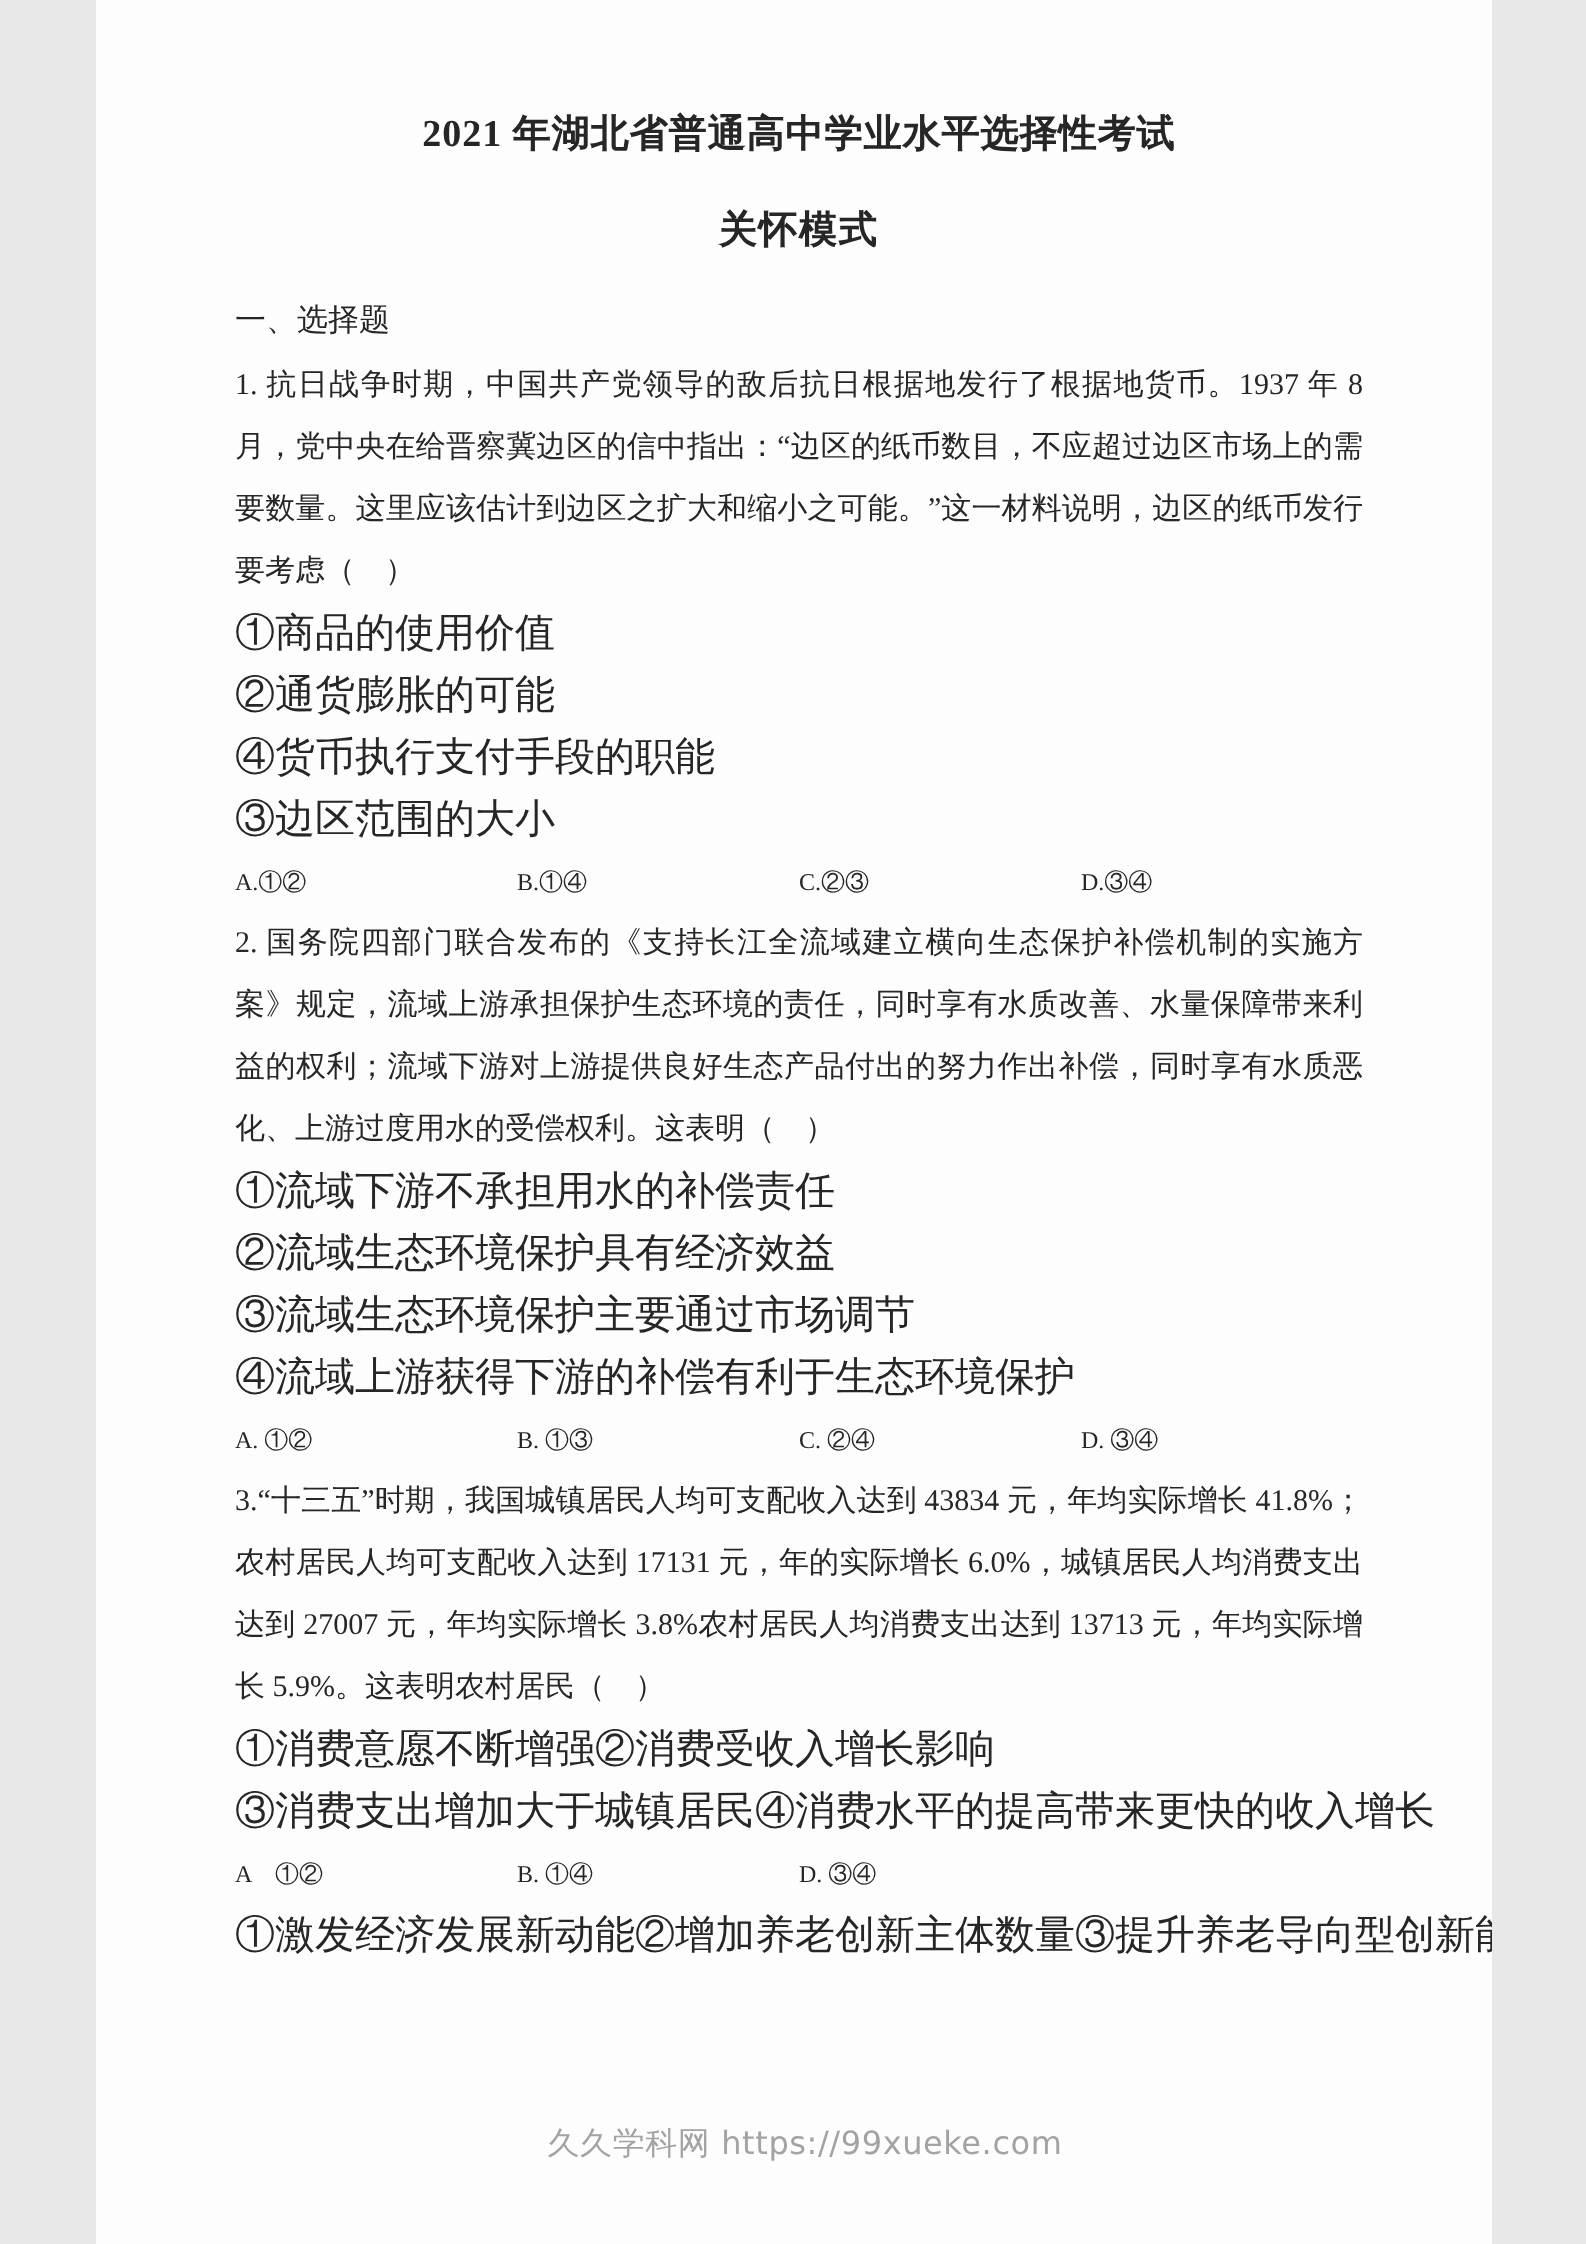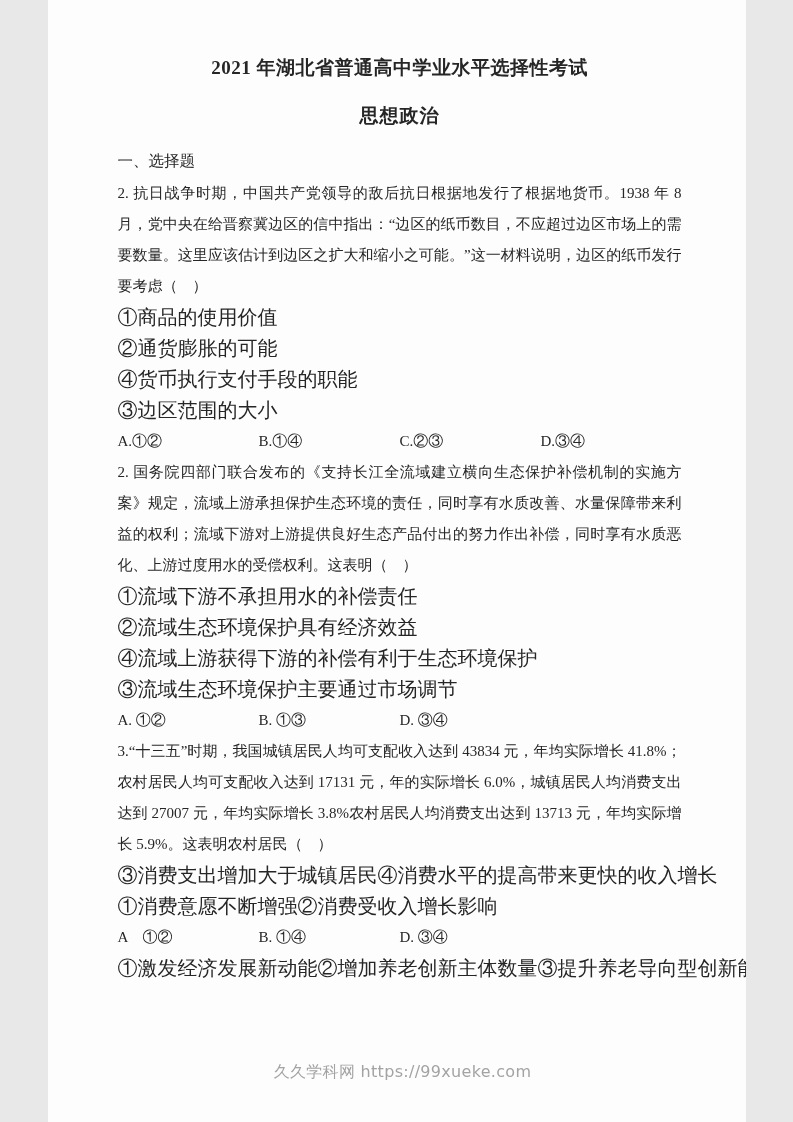--- a/index.html
+++ b/index.html
@@ -51,21 +51,21 @@
     margin: 0;
     word-break: break-all;
   }
   .option-line {
     font-size: 20px;
     line-height: 31px;
     white-space: nowrap;
   }
   .choices {
     display: flex;
-    font-size: 15px;
+    font-size: 12px;
     line-height: 31px;
   }
   .choice {
     flex: 0 0 25%;
     white-space: nowrap;
   }
   .page-footer {
     position: absolute;
     left: 0;
     right: 0;
@@ -76,55 +76,56 @@
     color: #a3a3a3;
     letter-spacing: 0.3px;
   }
 </style>
 </head>
 <body>
 
 <div class="page" style="background: rgb(253, 253, 253); color: rgb(38, 38, 38);">
 
   <h1 class="doc-title">2021 年湖北省普通高中学业水平选择性考试</h1>
-  <h2 class="doc-subtitle">思想政治</h2>
+  <h2 class="doc-subtitle">关怀模式</h2>
 
   <div class="section-heading">一、选择题</div>
 
   <div class="question">
-    <p class="stem">2. 抗日战争时期，中国共产党领导的敌后抗日根据地发行了根据地货币。1938 年 8 月，党中央在给晋察冀边区的信中指出：“边区的纸币数目，不应超过边区市场上的需要数量。这里应该估计到边区之扩大和缩小之可能。”这一材料说明，边区的纸币发行要考虑（　）</p>
+    <p class="stem">1. 抗日战争时期，中国共产党领导的敌后抗日根据地发行了根据地货币。1937 年 8 月，党中央在给晋察冀边区的信中指出：“边区的纸币数目，不应超过边区市场上的需要数量。这里应该估计到边区之扩大和缩小之可能。”这一材料说明，边区的纸币发行要考虑（　）</p>
     <div class="option-line">①商品的使用价值</div>
     <div class="option-line">②通货膨胀的可能</div>
     <div class="option-line">④货币执行支付手段的职能</div>
     <div class="option-line">③边区范围的大小</div>
     <div class="choices">
       <span class="choice">A.①②</span>
       <span class="choice">B.①④</span>
       <span class="choice">C.②③</span>
       <span class="choice">D.③④</span>
     </div>
   </div>
 
   <div class="question">
     <p class="stem">2. 国务院四部门联合发布的《支持长江全流域建立横向生态保护补偿机制的实施方案》规定，流域上游承担保护生态环境的责任，同时享有水质改善、水量保障带来利益的权利；流域下游对上游提供良好生态产品付出的努力作出补偿，同时享有水质恶化、上游过度用水的受偿权利。这表明（　）</p>
     <div class="option-line">①流域下游不承担用水的补偿责任</div>
     <div class="option-line">②流域生态环境保护具有经济效益</div>
+    <div class="option-line">③流域生态环境保护主要通过市场调节</div>
     <div class="option-line">④流域上游获得下游的补偿有利于生态环境保护</div>
-    <div class="option-line">③流域生态环境保护主要通过市场调节</div>
     <div class="choices">
       <span class="choice">A. ①②</span>
       <span class="choice">B. ①③</span>
+      <span class="choice">C. ②④</span>
       <span class="choice">D. ③④</span>
     </div>
   </div>
 
   <div class="question">
     <p class="stem">3.“十三五”时期，我国城镇居民人均可支配收入达到 43834 元，年均实际增长 41.8%；农村居民人均可支配收入达到 17131 元，年的实际增长 6.0%，城镇居民人均消费支出达到 27007 元，年均实际增长 3.8%农村居民人均消费支出达到 13713 元，年均实际增长 5.9%。这表明农村居民（　）</p>
+    <div class="option-line">①消费意愿不断增强②消费受收入增长影响</div>
     <div class="option-line">③消费支出增加大于城镇居民④消费水平的提高带来更快的收入增长</div>
-    <div class="option-line">①消费意愿不断增强②消费受收入增长影响</div>
     <div class="choices">
       <span class="choice">A　①②</span>
       <span class="choice">B. ①④</span>
       <span class="choice">D. ③④</span>
     </div>
   </div>
 
   <div class="question">
     <div class="option-line">①激发经济发展新动能②增加养老创新主体数量③提升养老导向型创新能力</div>
   </div>

